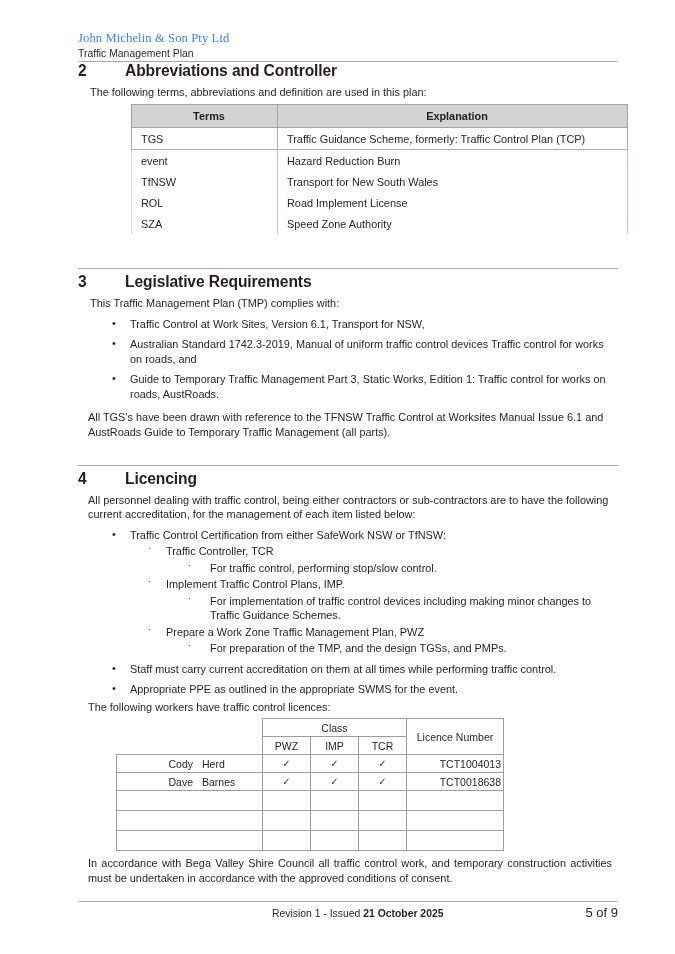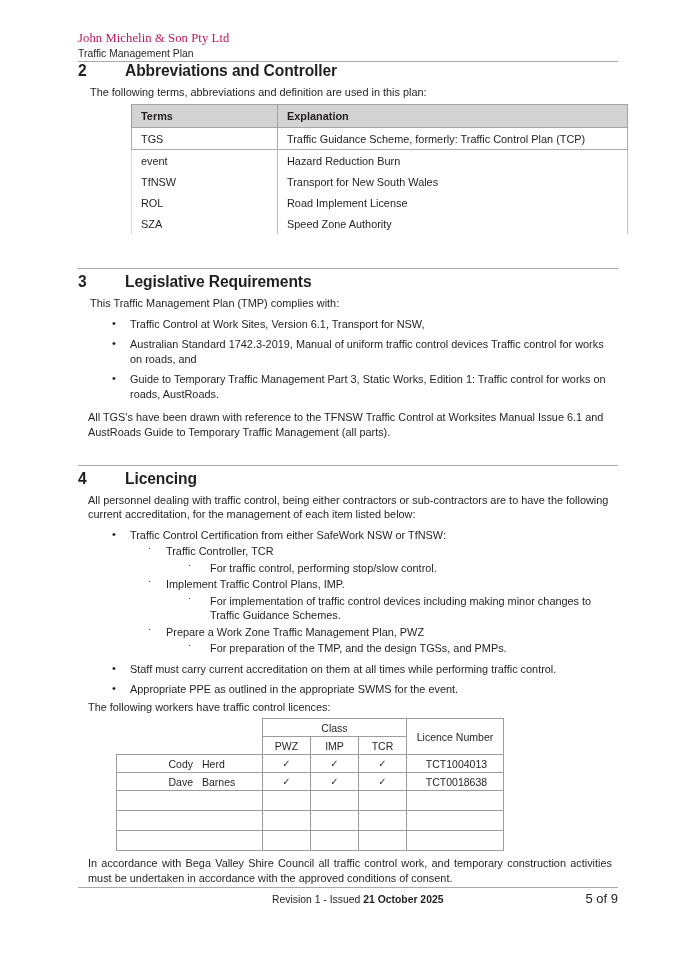--- a/index.html
+++ b/index.html
@@ -26,21 +26,21 @@
     left: 78px;
     top: 31px;
     width: 540px;
   }
 
   
   .doc-header-company {
     font-family: "Liberation Serif", serif;
     font-size: 12.6px;
     line-height: 1.25;
-    color: #be185d;
+    color: #3b82f6;
     letter-spacing: .1px;
   }
   .doc-header-subtitle {
     font-family: "Liberation Sans", sans-serif;
     font-size: 10.4px;
     line-height: 1.3;
     color: #2a2a2a;
     padding-bottom: 1px;
   }
   .hrule {
@@ -151,21 +151,21 @@
   table.abbrev {
     border-collapse: collapse;
     width: 496px;
     margin: 5px 0 0 53px;
     font-size: 10.9px;
     table-layout: fixed;
   }
   table.abbrev th {
     background: #d3d3d4;
     font-weight: bold;
-    text-align: left;
+    text-align: center;
     padding: 4px 0 4px 9px;
     font-size: 10.9px;
     border: 1px solid #a1a3a6;
     border-left-color: #9a9c9f;
     height: 14px;
     vertical-align: middle;
   }
   table.abbrev td {
     padding: 4px 0 4px 9px;
     vertical-align: middle;
@@ -223,34 +223,34 @@
   table.lic td.name-cell .fn {
     display: inline-block;
     width: 72px;
     text-align: right;
   }
   table.lic td.name-cell .sn {
     display: inline-block;
     padding-left: 9px;
   }
   table.lic td.licnum {
-    text-align: center;
+    text-align: right;
     padding-left: 5px;
   }
   table.lic td.empty { height: 17px; }
   table.lic .check {
     font-size: 10px;
     color: #333;
   }
 
   
   .footer {
     position: absolute;
     left: 78px;
-    bottom: 48px;
+    bottom: 34px;
     width: 540px;
   }
   .footer-rule {
     border: 0;
     border-top: 1.1px solid #a7a9ac;
     margin: 0 0 3px 0;
     height: 0;
   }
   .footer-row {
     display: flex;

